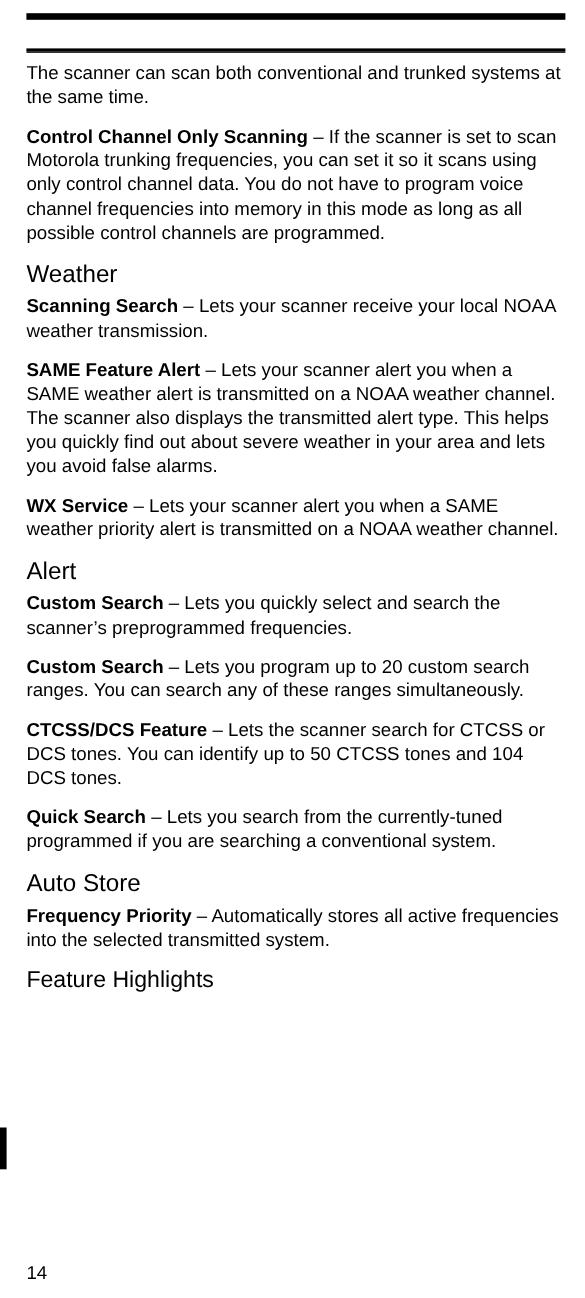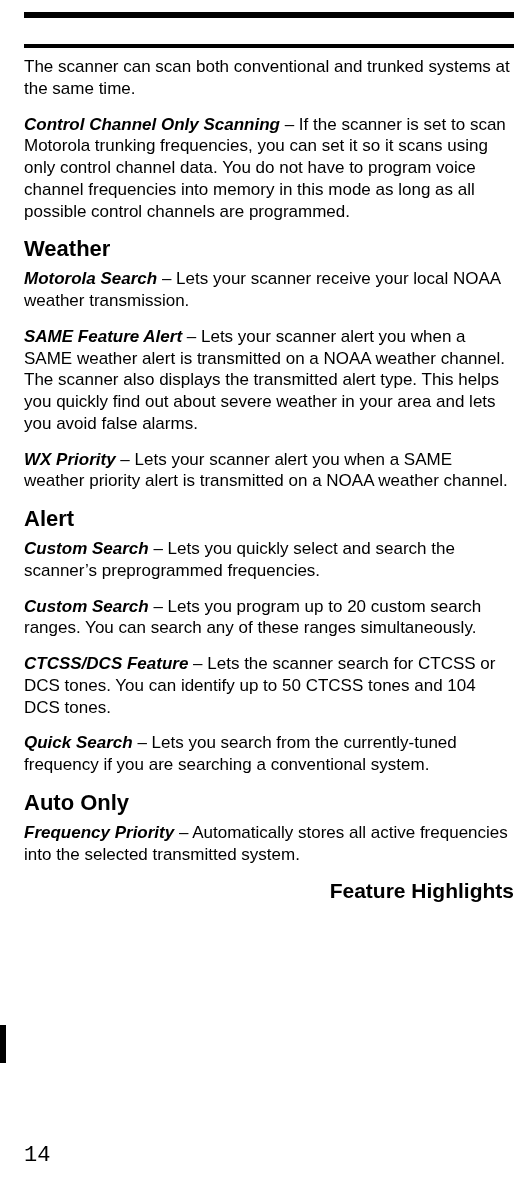--- a/index.html
+++ b/index.html
@@ -9,72 +9,72 @@
       font-family: Arial, Helvetica, sans-serif;
       background: #fff;
       color: #000;
       padding: 12px 18px 12px 24px;
       position: relative;
     }
     .thick-rule { border-top: 6px solid #000; margin-bottom: 26px; }
     .thin-rule { border-top: 3px solid #000; margin-top: 4px; }
     .hairline { border-top: 1px solid #000; margin-bottom: 8px; }
     .body-text { font-size: 17px; line-height: 1.28; margin-bottom: 14px; }
-    .section-head { font-size: 22px; font-weight: bold; margin-bottom: 6px; margin-top: 4px;}
-    .term { font-weight: bold; font-style: italic; }
-    .footer-title { font-size: 21px; font-weight: bold; text-align: right; margin-bottom: 6px;}
-    .page-num { font-size: 22px; position: absolute; bottom: 12px; left: 24px; font-family: Liberation Mono, monospace; }
+    .section-head { font-size: 22px; font-weight: normal; margin-bottom: 6px; margin-top: 4px;}
+    .term { font-weight: bold; }
+    .footer-title { font-size: 21px; font-weight: normal; margin-bottom: 6px;}
+    .page-num { font-size: 17px; position: absolute; bottom: 12px; left: 24px; }
     .side-mark { position: absolute; left: 0; top: 1025px; width: 6px; height: 38px; background: #000;}
   </style>
 </head>
 <body>
 
 <div class="thick-rule"></div>
 <div class="thin-rule"></div>
 <div class="hairline"></div>
 
 <p class="body-text">The scanner can scan both conventional and trunked systems at the same time.</p>
 
 <p class="body-text">
   <span class="term">Control Channel Only Scanning</span><span> – If the scanner is set to scan Motorola trunking frequencies, you can set it so it scans using only control channel data. You do not have to program voice channel frequencies into memory in this mode as long as all possible control channels are programmed.</span>
 </p>
 
 <h2 class="section-head">Weather</h2>
 
 <p class="body-text">
-  <span class="term">Motorola Search</span><span> – Lets your scanner receive your local NOAA weather transmission.</span>
+  <span class="term">Scanning Search</span><span> – Lets your scanner receive your local NOAA weather transmission.</span>
 </p>
 
 <p class="body-text">
   <span class="term">SAME Feature Alert</span><span> – Lets your scanner alert you when a SAME weather alert is transmitted on a NOAA weather channel. The scanner also displays the transmitted alert type. This helps you quickly find out about severe weather in your area and lets you avoid false alarms.</span>
 </p>
 
 <p class="body-text">
-  <span class="term">WX Priority</span><span> – Lets your scanner alert you when a SAME weather priority alert is transmitted on a NOAA weather channel.</span>
+  <span class="term">WX Service</span><span> – Lets your scanner alert you when a SAME weather priority alert is transmitted on a NOAA weather channel.</span>
 </p>
 
 <h2 class="section-head">Alert</h2>
 
 <p class="body-text">
   <span class="term">Custom Search</span><span> – Lets you quickly select and search the scanner’s preprogrammed frequencies.</span>
 </p>
 
 <p class="body-text">
   <span class="term">Custom Search</span><span> – Lets you program up to 20 custom search ranges. You can search any of these ranges simultaneously.</span>
 </p>
 
 <p class="body-text">
   <span class="term">CTCSS/DCS Feature</span><span> – Lets the scanner search for CTCSS or DCS tones. You can identify up to 50 CTCSS tones and 104 DCS tones.</span>
 </p>
 
 <p class="body-text">
-  <span class="term">Quick Search</span><span> – Lets you search from the currently-tuned frequency if you are searching a conventional system.</span>
+  <span class="term">Quick Search</span><span> – Lets you search from the currently-tuned programmed if you are searching a conventional system.</span>
 </p>
 
-<h2 class="section-head">Auto Only</h2>
+<h2 class="section-head">Auto Store</h2>
 
 <p class="body-text">
   <span class="term">Frequency Priority</span><span> – Automatically stores all active frequencies into the selected transmitted system.</span>
 </p>
 
 <div class="side-mark"></div>
 
 <div class="footer-title">Feature Highlights</div>
 
 <div class="page-num">14</div>

